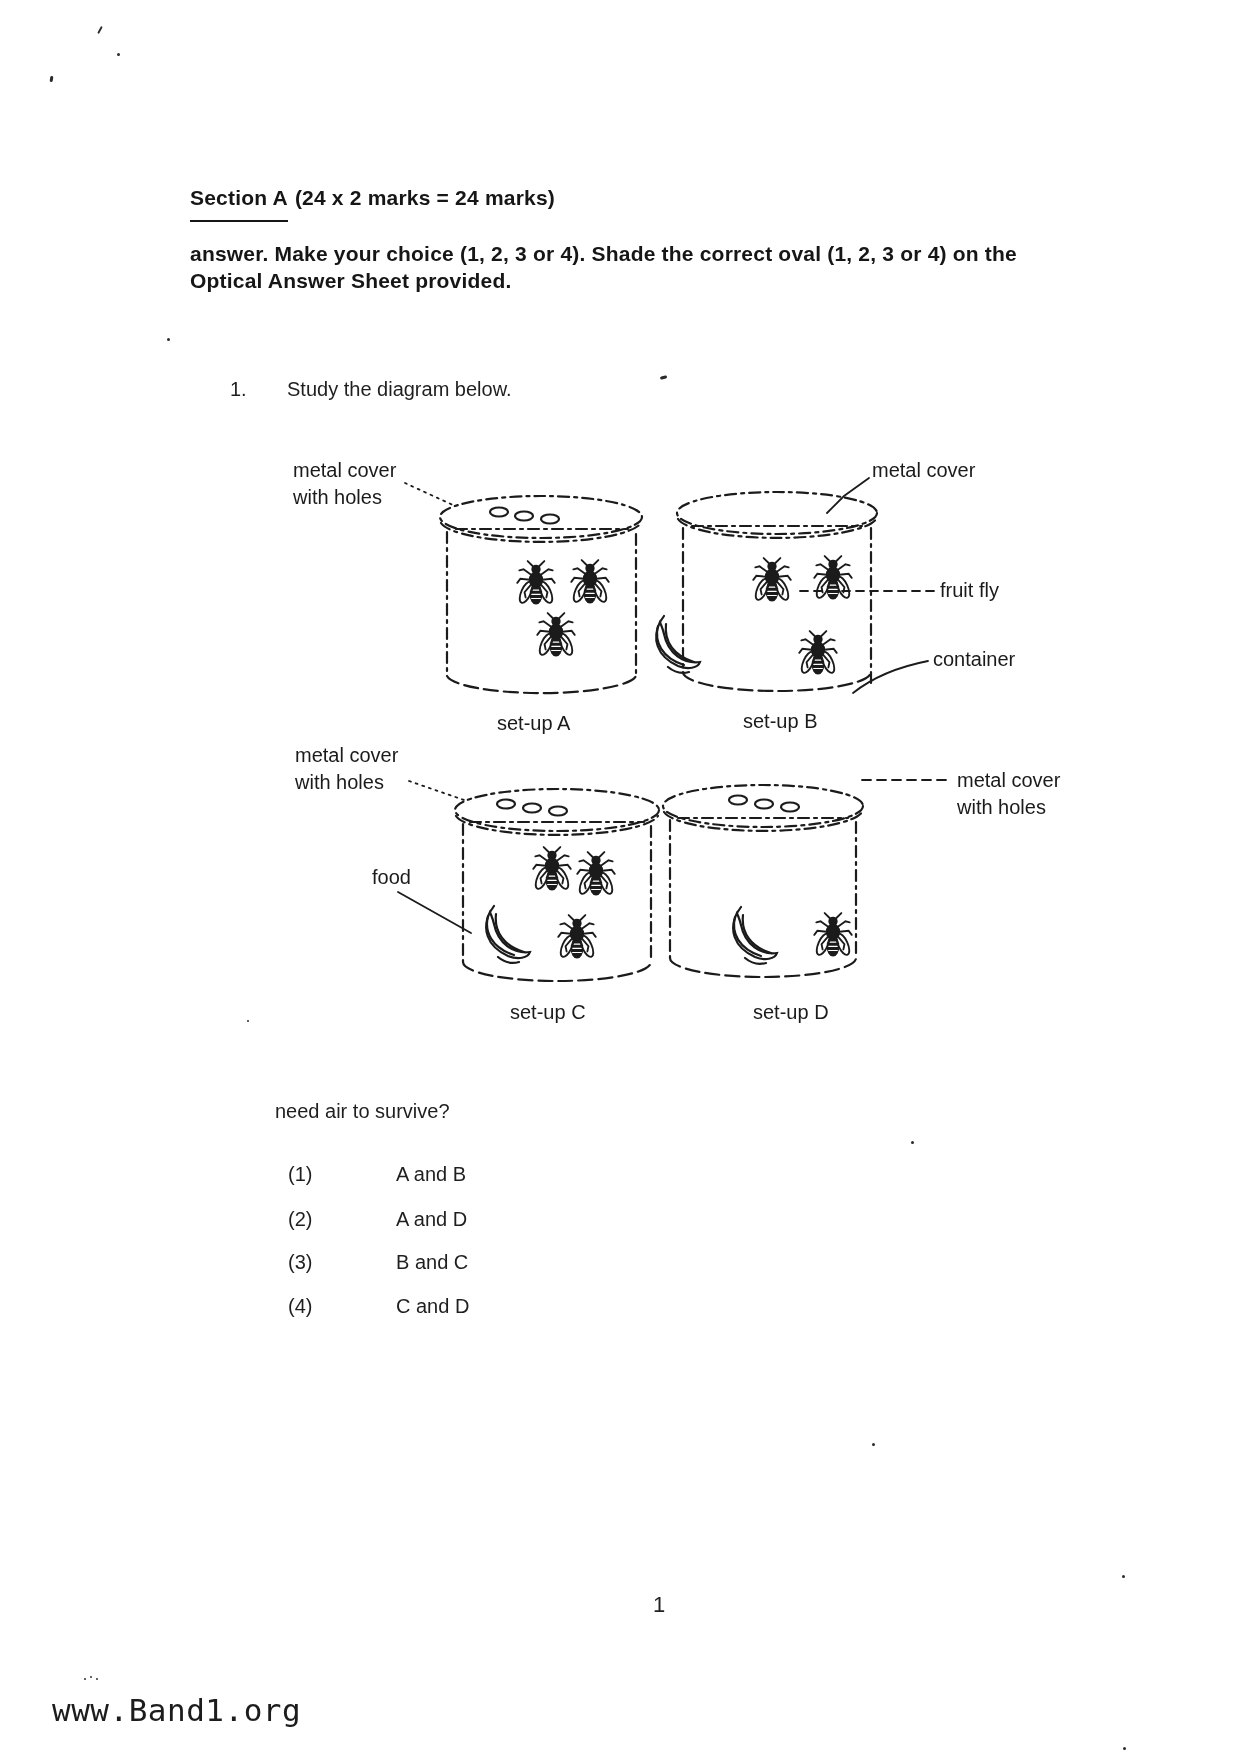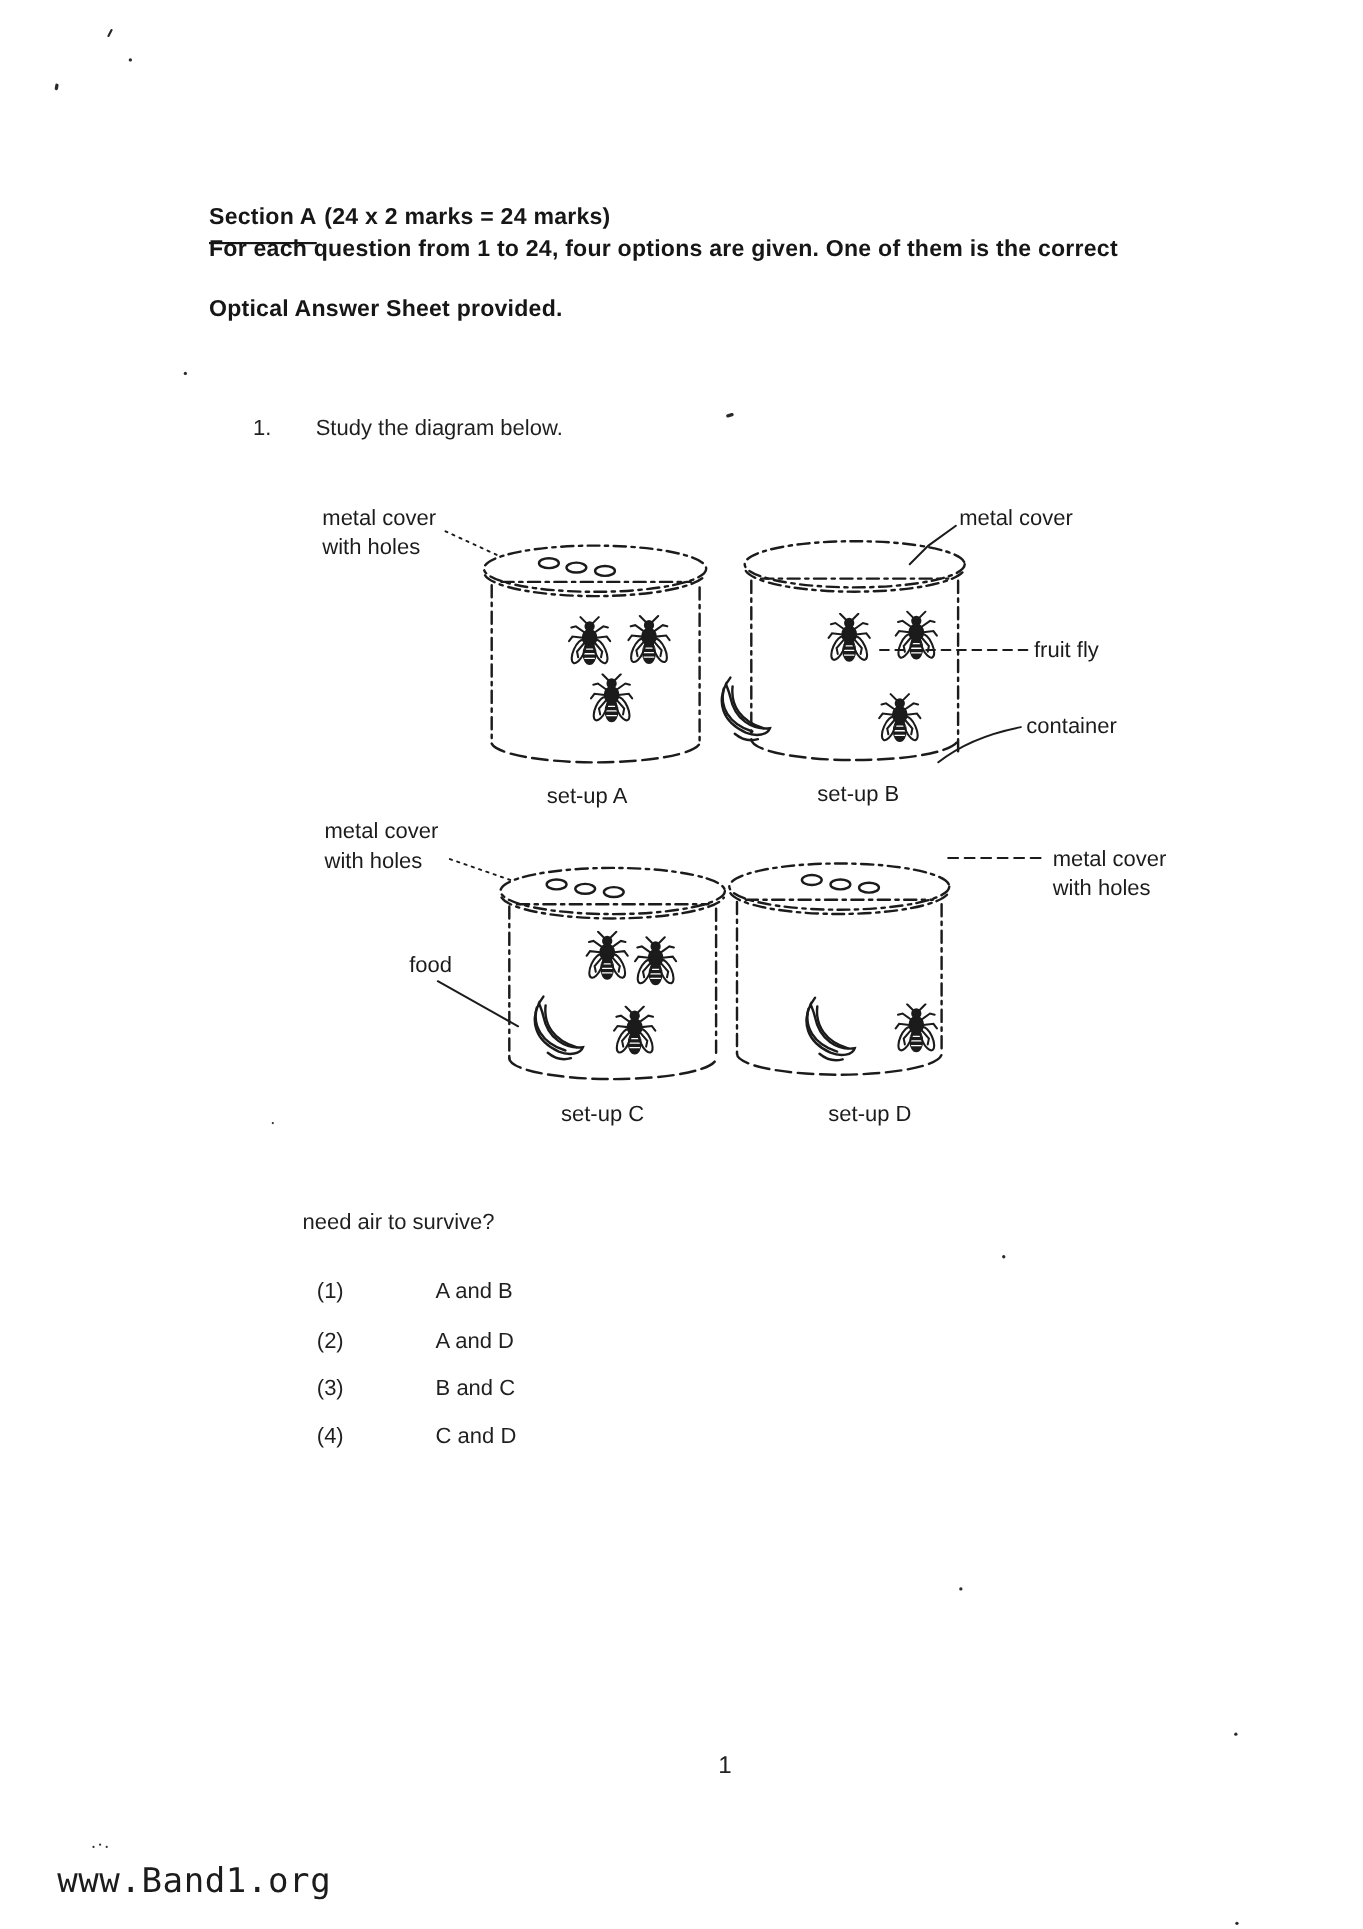--- a/index.html
+++ b/index.html
@@ -23,21 +23,21 @@
   .leader{stroke:#1b1b1b;fill:none;stroke-width:1.8;stroke-linecap:round;}
 </style>
 </head>
 <body>
 
 <div id="page">
 
   <div class="abs hdr" style="left:190px;top:186px;">
     <span class="title-underline">Section A</span><span style="margin-left:7px;">(24 x 2 marks = 24 marks)</span>
   </div>
-  <div class="abs hdr" style="left:190px;top:215px;">For each question from 1 to 24, four options are given. One of them is the correct</div>
+  <div class="abs hdr" style="left:190px;top:242px;">answer. Make your choice (1, 2, 3 or 4). Shade the correct oval (1, 2, 3 or 4) on the</div>
   <div class="abs hdr" style="left:190px;top:269px;">Optical Answer Sheet provided.</div>
 
   <div class="abs body-txt" style="left:230px;top:378px;">1.</div>
   <div class="abs body-txt" style="left:287px;top:378px;">Study the diagram below.</div>
 
   <svg id="diagram" width="1239" height="1754" viewBox="0 0 1239 1754">
     <defs>
       <symbol id="fly" viewBox="0 0 40 50">
         <g stroke="#1b1b1b" fill="none" stroke-width="1.8" stroke-linecap="round">
           <path d="M17,6 L12,1 M23,6 L28,1"></path>

